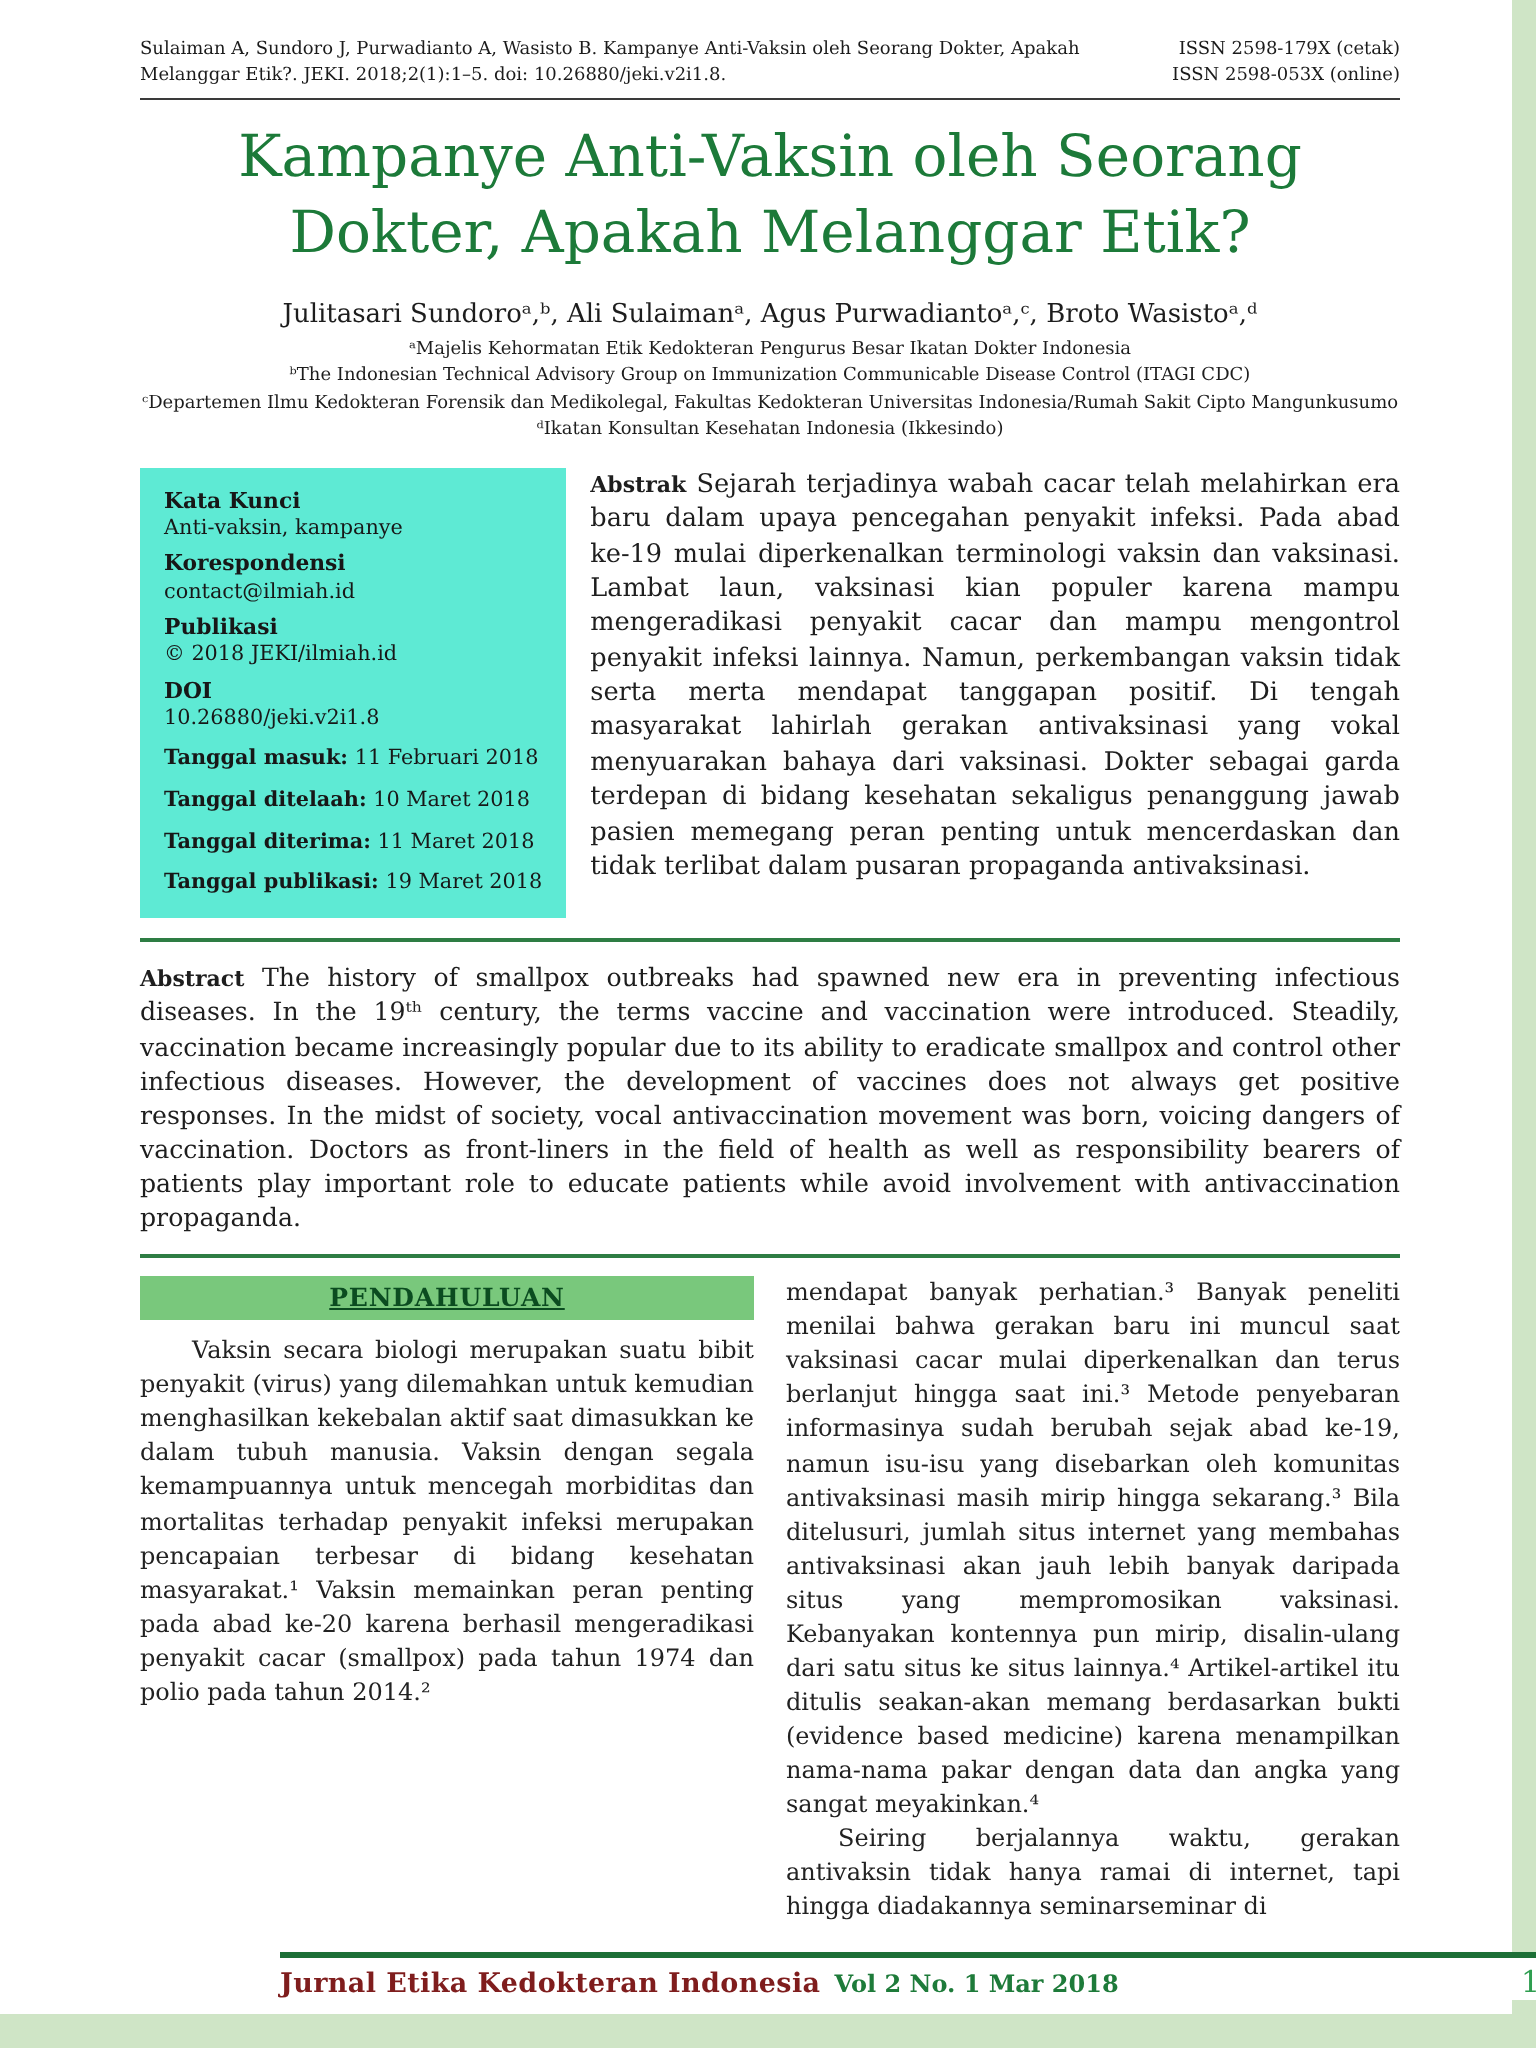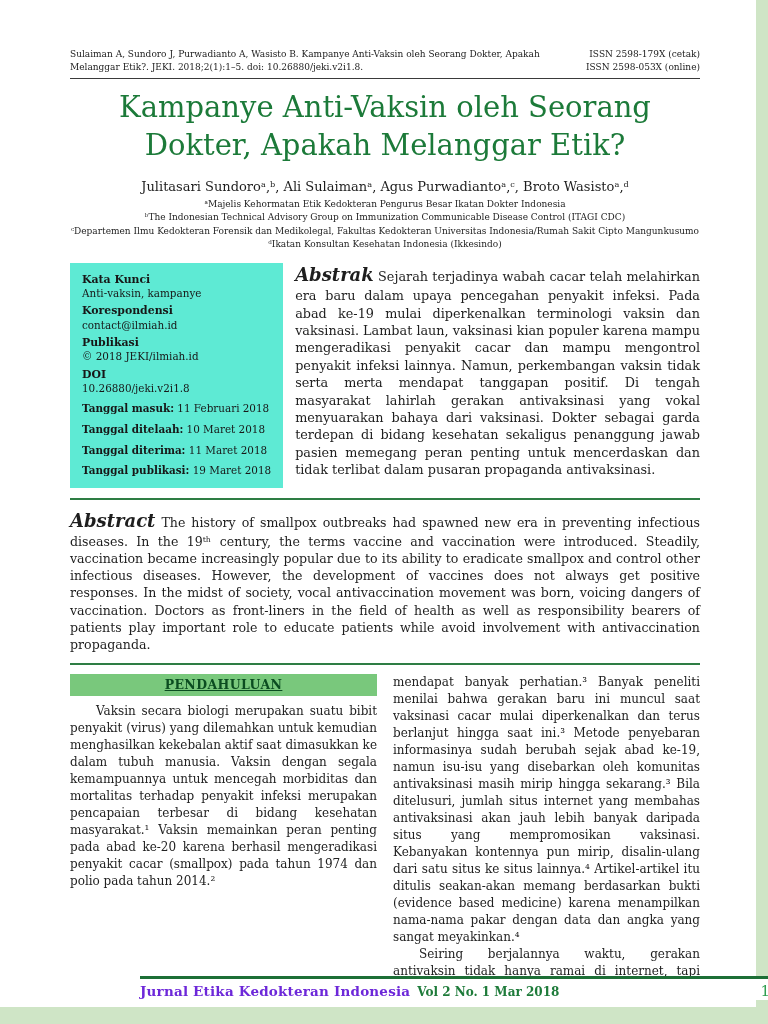--- a/index.html
+++ b/index.html
@@ -1,52 +1,52 @@
 <!DOCTYPE html>
 <html><head>
 <meta charset="utf-8">
 <style>
   *{box-sizing:border-box;margin:0;padding:0;}
   html,body{width:768px;height:1024px;}
   body{background:#cfe5c6;font-family:"DejaVu Serif","Liberation Serif",serif;position:relative;overflow:hidden;}
   .page{position:absolute;left:0;top:0;width:756px;height:1007px;background:#ffffff;}
-  .content{position:relative;width:630px;margin-left:70px;padding-top:48px;height:100%;}
+  .content{position:relative;width:630px;margin-left:70px;padding-top:19px;height:100%;}
 
   .header-row{display:flex;justify-content:space-between;align-items:flex-start;font-size:9px;line-height:1.4;color:#1b1b1b;}
   .cite{width:470px;}
   .issn{text-align:right;}
   .header-rule{border:0;border-top:1px solid #3a3a3a;margin:5px 0 0;}
 
   .title{margin:9px auto 0;max-width:565px;text-align:center;color:#1c7a39;font-size:29px;line-height:1.32;font-weight:normal;}
   .authors{margin-top:14px;text-align:center;font-size:13px;color:#1d1d1d;}
   .affiliations{margin-top:4px;text-align:center;font-size:9px;line-height:1.5;color:#1d1d1d;}
 
   .abstract-row{display:flex;gap:12px;margin-top:11px;}
   .meta-box{flex:0 0 212px;background:#5eead4;padding:10px 12px;font-size:10.4px;line-height:1.3;color:#171717;align-self:flex-start;}
   .meta-label{font-weight:bold;font-size:10.9px;}
   .meta-value{margin-bottom:4px;}
   .meta-date{margin-top:7px;white-space:nowrap;}
   .bold{font-weight:bold;}
 
   .abstrak{flex:1;font-size:12.8px;line-height:1.36;text-align:justify;color:#1e1e1e;}
-  .abs-label{font-weight:bold;font-style:italic;font-size:18px;}
+  .abs-label{font-weight:bold;font-size:11px;}
 
   .green-rule{border:0;height:2px;background:#2e7d44;margin:10px 0 9px;}
   .abstract-en{font-size:12.6px;line-height:1.36;text-align:justify;color:#1e1e1e;}
 
   .columns{display:flex;gap:16px;margin-top:8px;height:358px;overflow:hidden;}
   .col{width:307px;}
   .section-header{background:#79c87c;color:#0b4c20;text-align:center;font-weight:bold;font-size:12.5px;padding:3px 0 4px;margin-bottom:7px;letter-spacing:0.4px;text-decoration:underline;}
   .body-p{font-size:12px;line-height:1.42;text-align:justify;color:#222222;}
   .indent{text-indent:26px;}
 
   .footer{position:absolute;left:70px;bottom:7px;width:630px;background:#ffffff;}
   .footer-rule{height:3px;background:#1d6f36;margin-bottom:3px;}
   .footer-line{display:flex;align-items:baseline;}
-  .journal-name{font-weight:bold;font-size:13.5px;color:#6d28d9;letter-spacing:0.2px;}
+  .journal-name{font-weight:bold;font-size:13.5px;color:#7f1d1d;letter-spacing:0.2px;}
   .issue{font-weight:bold;font-size:12px;color:#1e7b3a;margin-left:7px;}
   .page-num{margin-left:auto;color:#2f9e50;font-size:15px;}
 </style>
 </head>
 <body>
 
 <div class="page">
   <div class="content">
 
     <div class="header-row">

